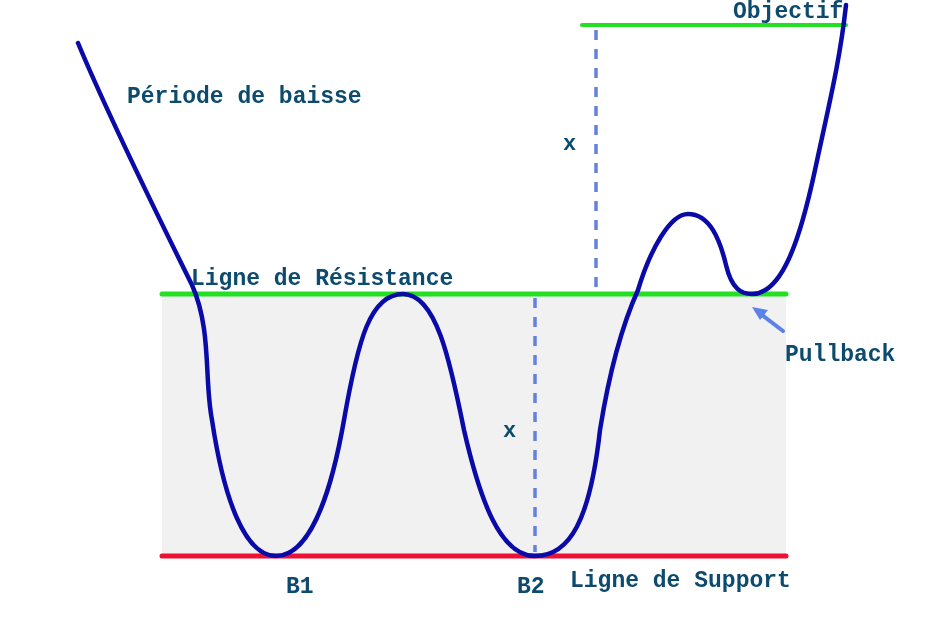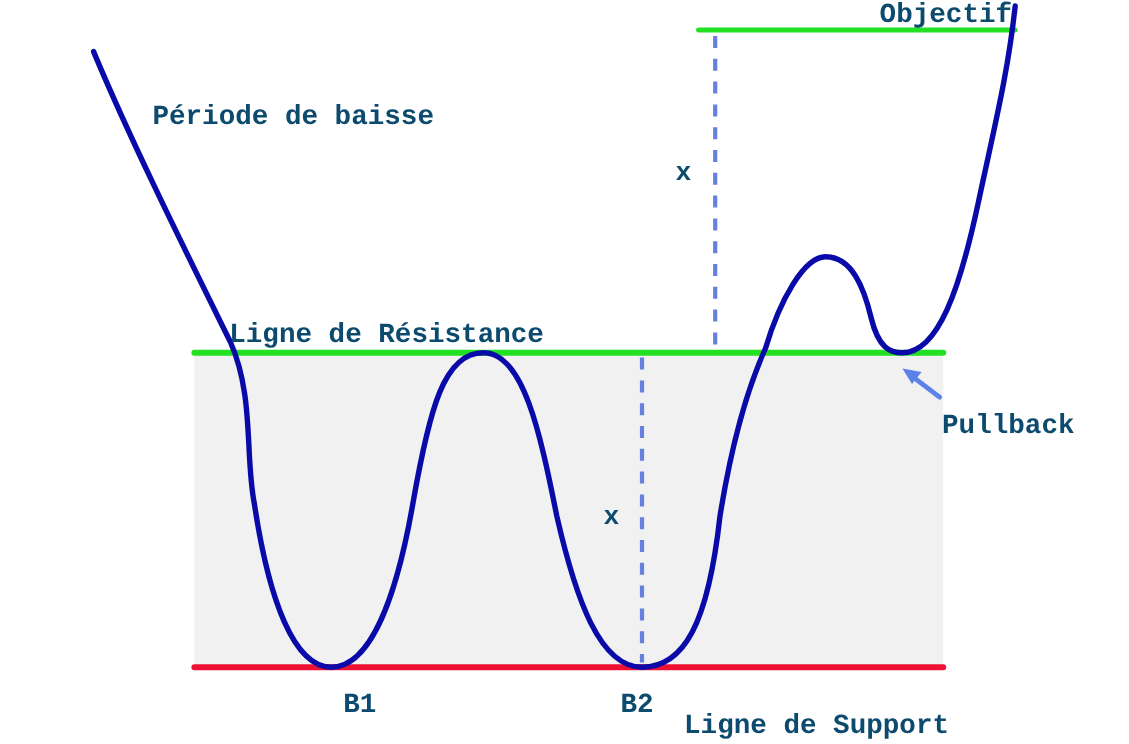--- a/index.html
+++ b/index.html
@@ -49,13 +49,13 @@
 </svg>
 
 <div class="lbl" style="left:127px; top:86px;">Période de baisse</div>
 <div class="lbl" style="left:191px; top:268px;">Ligne de Résistance</div>
 <div class="lbl" style="left:733px; top:1px;">Objectif</div>
 <div class="lbl xlbl" style="left:563px; top:134px;">x</div>
 <div class="lbl xlbl" style="left:503px; top:421px;">x</div>
 <div class="lbl" style="left:785px; top:344px;">Pullback</div>
 <div class="lbl" style="left:263px; top:576px;margin-left:23px;">B1</div>
 <div class="lbl" style="left:517px; top:576px;">B2</div>
-<div class="lbl" style="left:570px; top:570px;margin-top:24px;">Ligne de Support</div>
+<div class="lbl" style="left:570px; top:570px;">Ligne de Support</div>
 
 </body></html>

